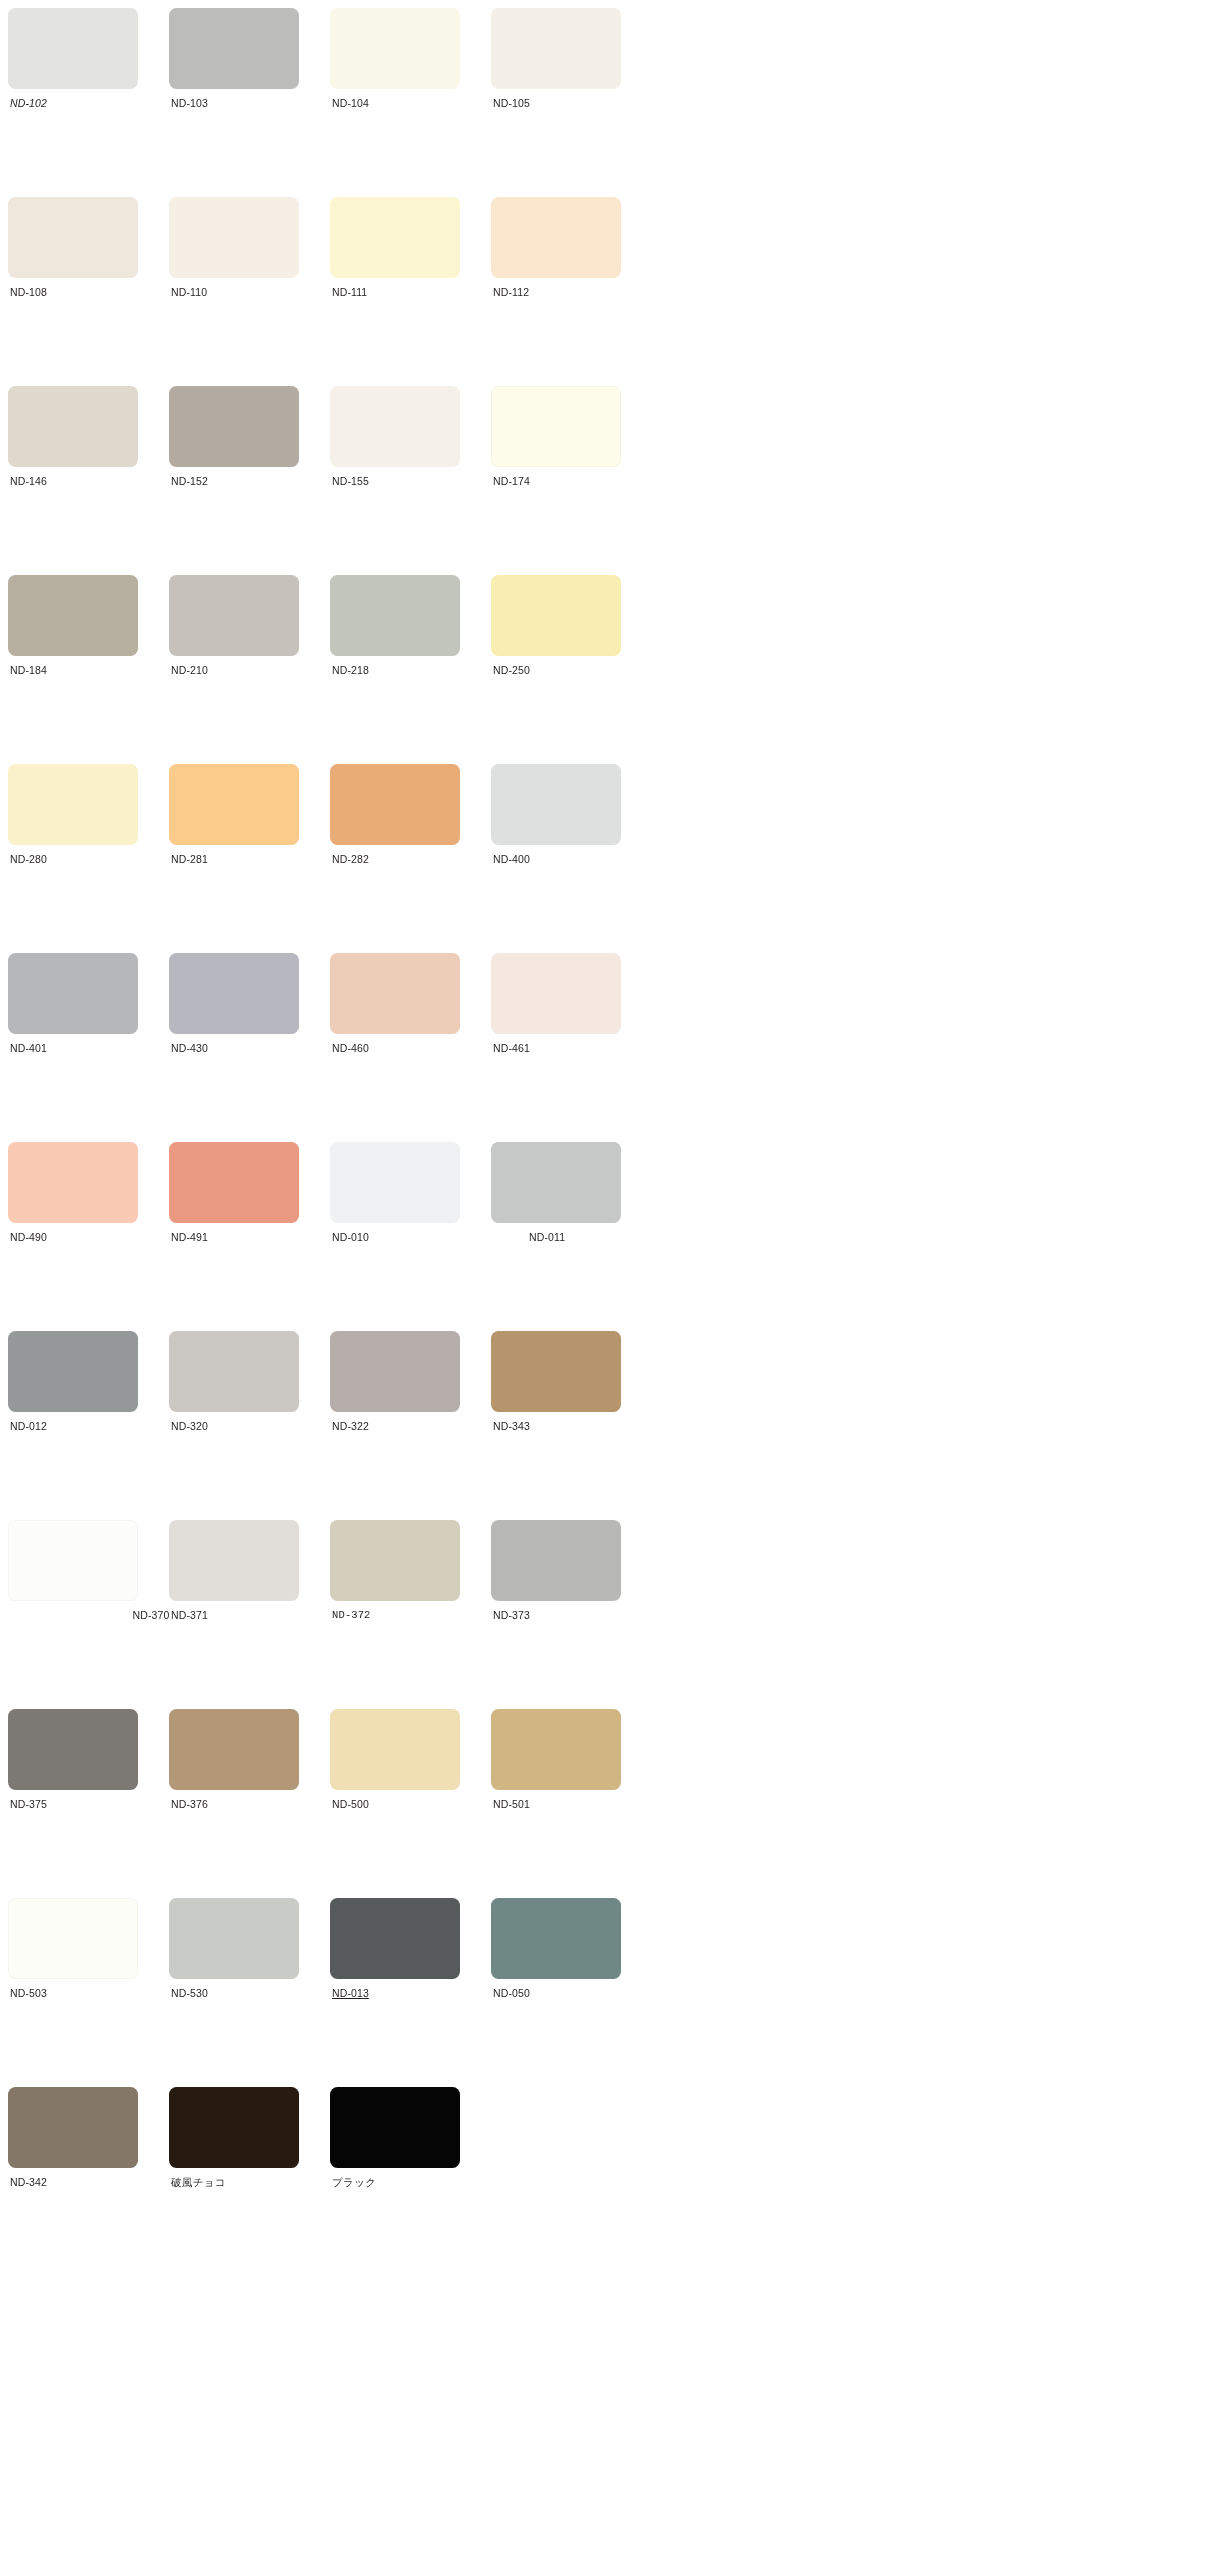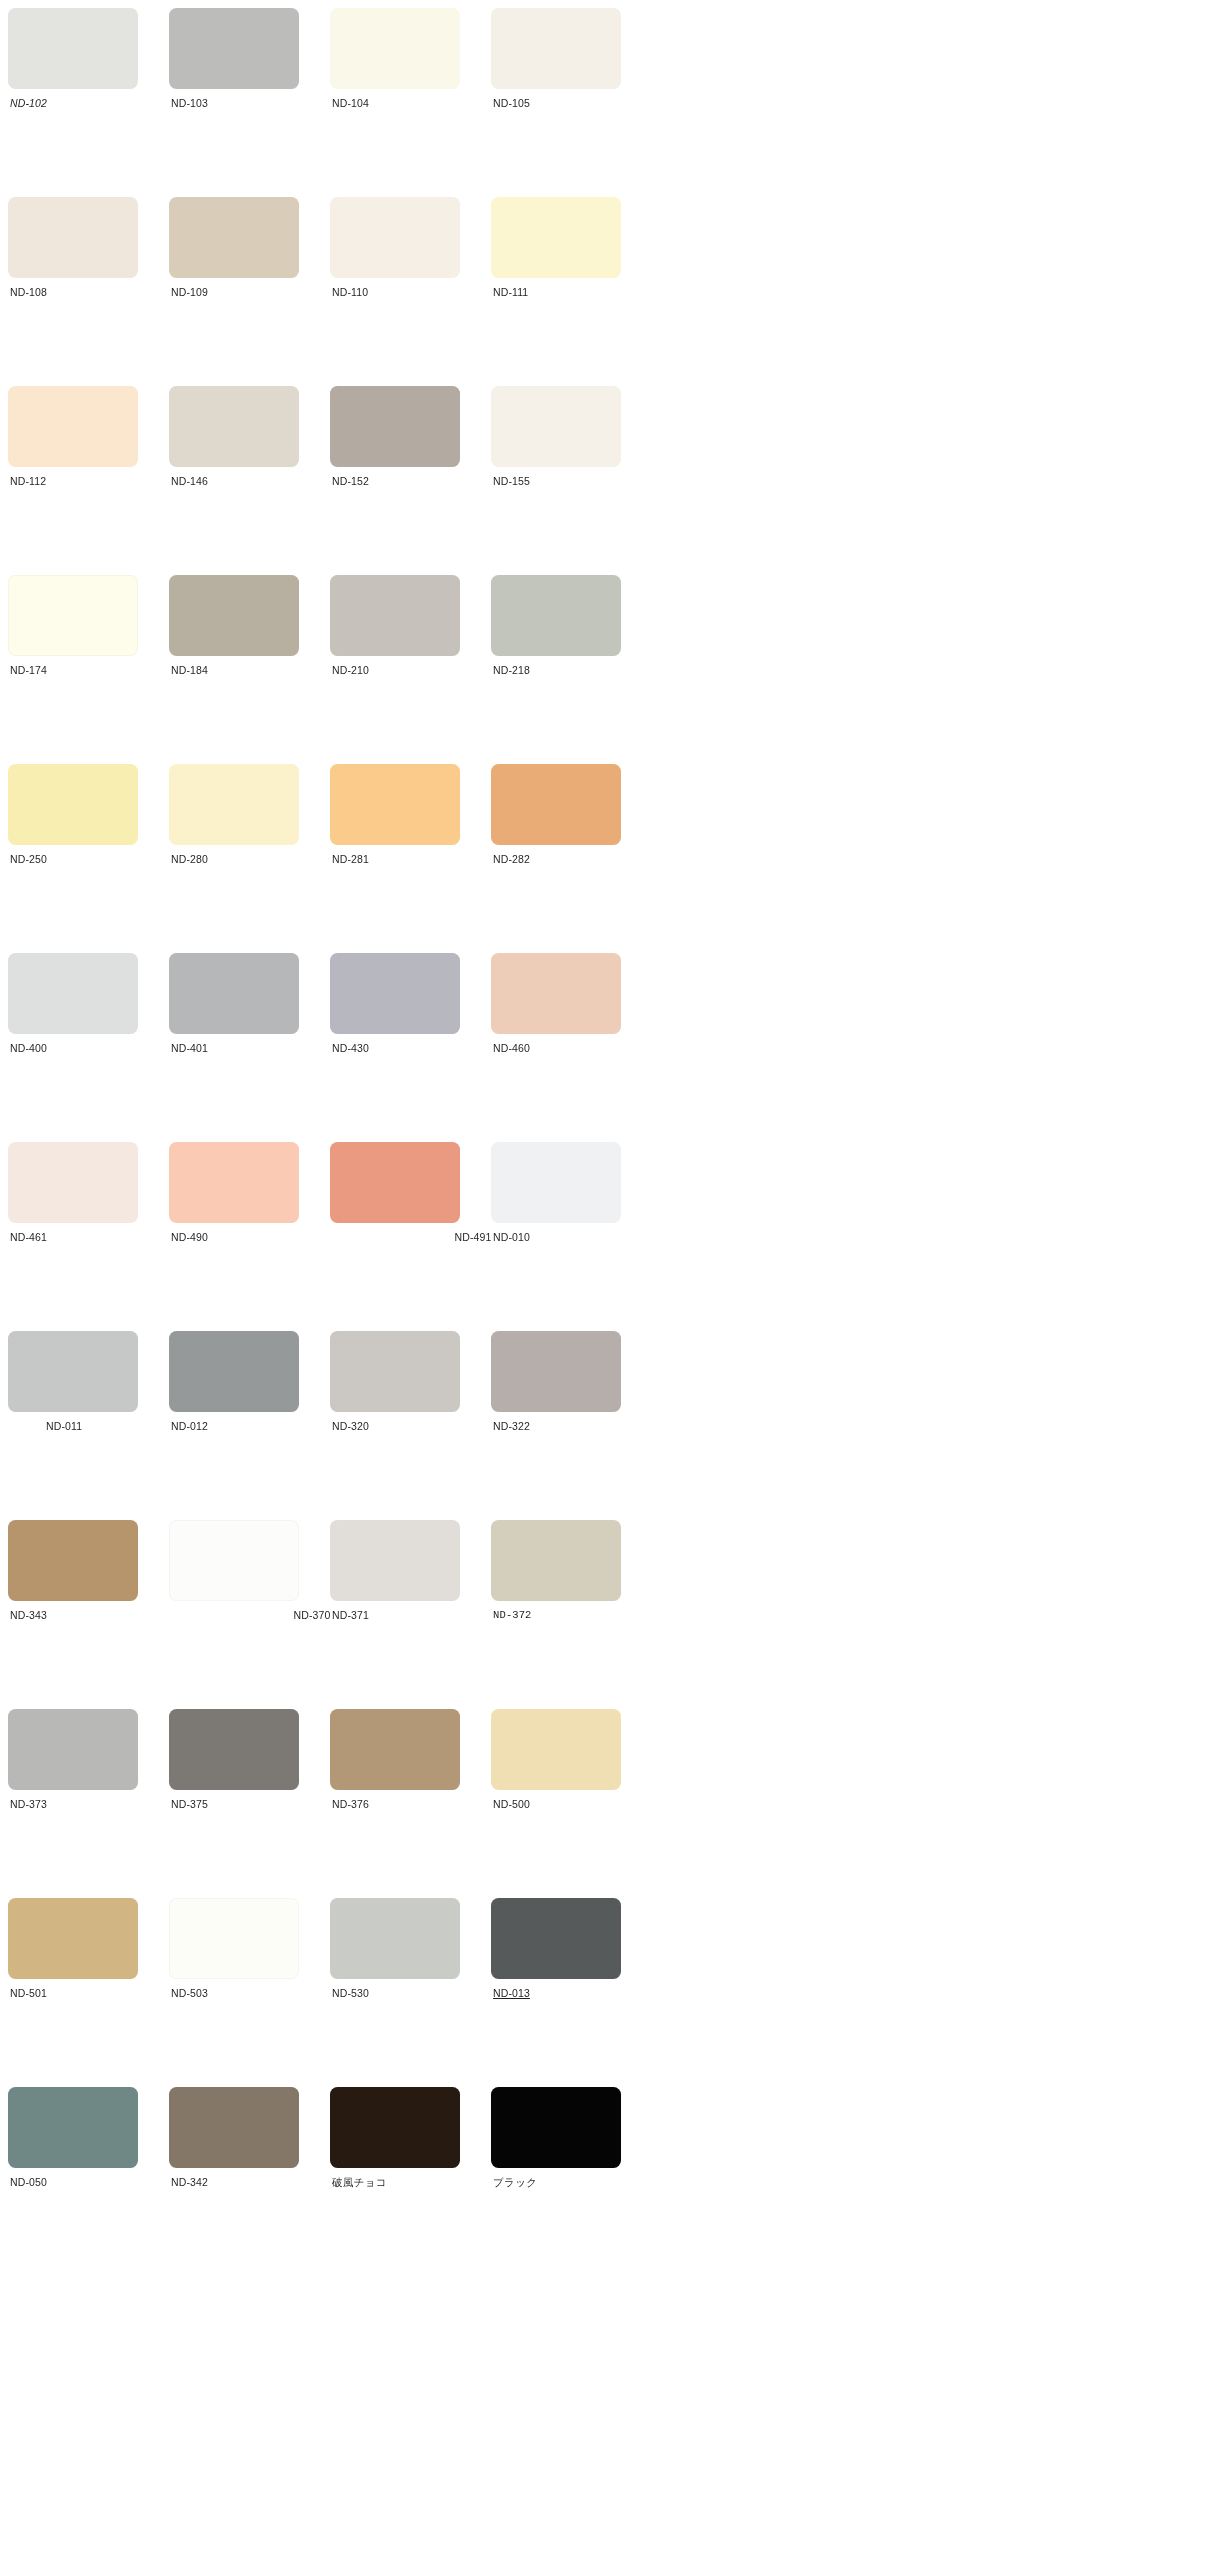--- a/index.html
+++ b/index.html
@@ -81,24 +81,20 @@
   </div>
     <div class="swatch-cell">
     <div class="swatch-chip" style="background-color: rgb(244, 240, 231); border-radius: 7.5px;"></div>
     <div class="swatch-label" style="color: rgb(35, 31, 32);">ND-105</div>
   </div>
     <div class="swatch-cell">
     <div class="swatch-chip" style="background-color: rgb(239, 231, 220); border-radius: 7.5px;"></div>
     <div class="swatch-label" style="color: rgb(35, 31, 32);">ND-108</div>
   </div>
     <div class="swatch-cell">
-    <div class="swatch-chip" style="background-color: rgb(217, 205, 186); border-radius: 7.5px;"></div>
-    <div class="swatch-label" style="color: rgb(35, 31, 32);">ND-109</div>
-  </div>
-    <div class="swatch-cell">
     <div class="swatch-chip" style="background-color: rgb(245, 239, 230); border-radius: 7.5px;"></div>
     <div class="swatch-label" style="color: rgb(35, 31, 32);">ND-110</div>
   </div>
     <div class="swatch-cell">
     <div class="swatch-chip" style="background-color: rgb(251, 246, 207); border-radius: 7.5px;"></div>
     <div class="swatch-label" style="color: rgb(35, 31, 32);">ND-111</div>
   </div>
     <div class="swatch-cell">
     <div class="swatch-chip" style="background-color: rgb(250, 231, 205); border-radius: 7.5px;"></div>
     <div class="swatch-label" style="color: rgb(35, 31, 32);">ND-112</div>
@@ -166,21 +162,21 @@
     <div class="swatch-cell">
     <div class="swatch-chip" style="background-color: rgb(244, 232, 225); border-radius: 7.5px;"></div>
     <div class="swatch-label" style="color: rgb(35, 31, 32);">ND-461</div>
   </div>
     <div class="swatch-cell">
     <div class="swatch-chip" style="background-color: rgb(251, 202, 180); border-radius: 7.5px;"></div>
     <div class="swatch-label" style="color: rgb(35, 31, 32);">ND-490</div>
   </div>
     <div class="swatch-cell">
     <div class="swatch-chip" style="background-color: rgb(233, 154, 128); border-radius: 7.5px;"></div>
-    <div class="swatch-label" style="color: rgb(35, 31, 32); text-align: right;">ND-491</div>
+    <div class="swatch-label" style="color: rgb(35, 31, 32);">ND-491</div>
   </div>
     <div class="swatch-cell">
     <div class="swatch-chip" style="background-color: rgb(240, 241, 242); border-radius: 7.5px;"></div>
     <div class="swatch-label" style="color: rgb(35, 31, 32);">ND-010</div>
   </div>
     <div class="swatch-cell">
     <div class="swatch-chip" style="background-color: rgb(198, 199, 199); border-radius: 7.5px;"></div>
     <div class="swatch-label" style="color: rgb(35, 31, 32); margin-left: 36px;">ND-011</div>
   </div>
     <div class="swatch-cell">

